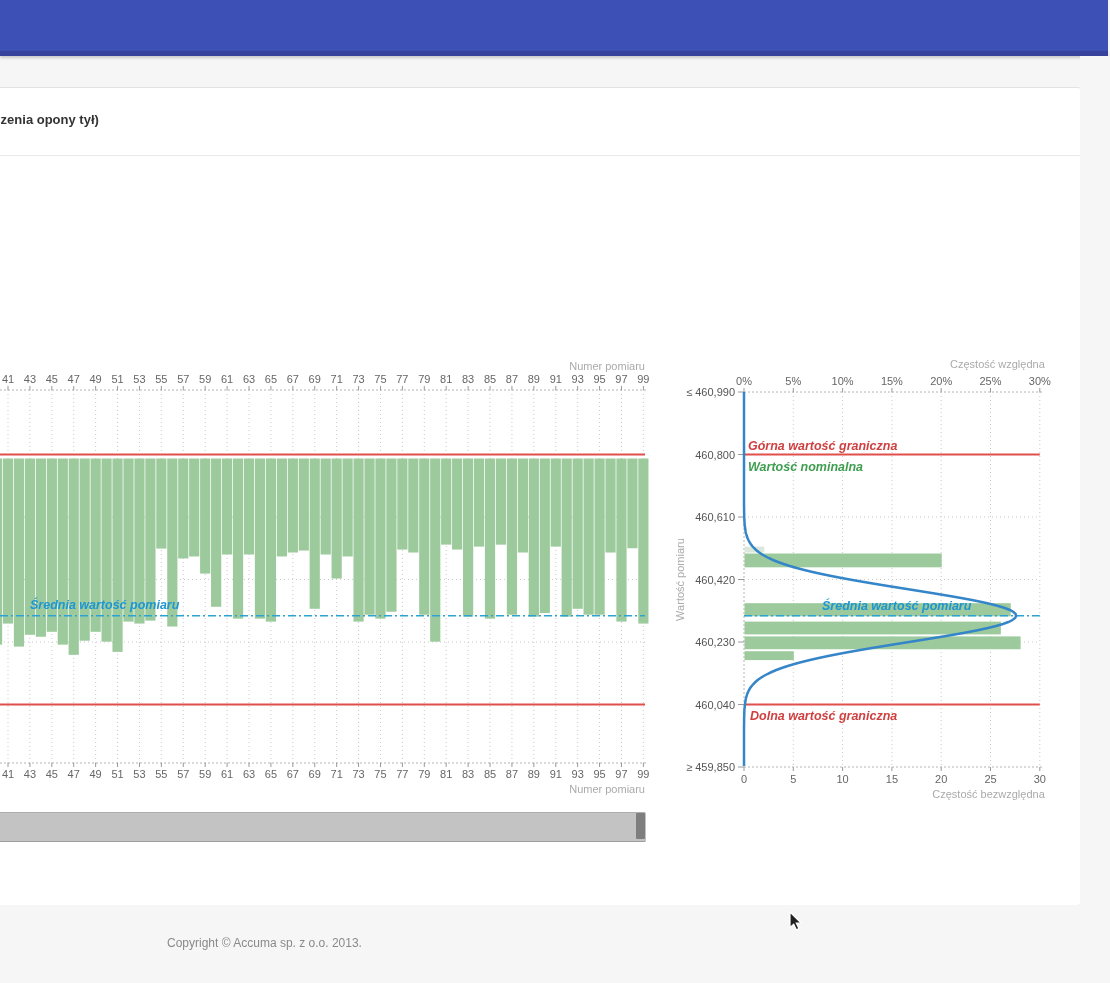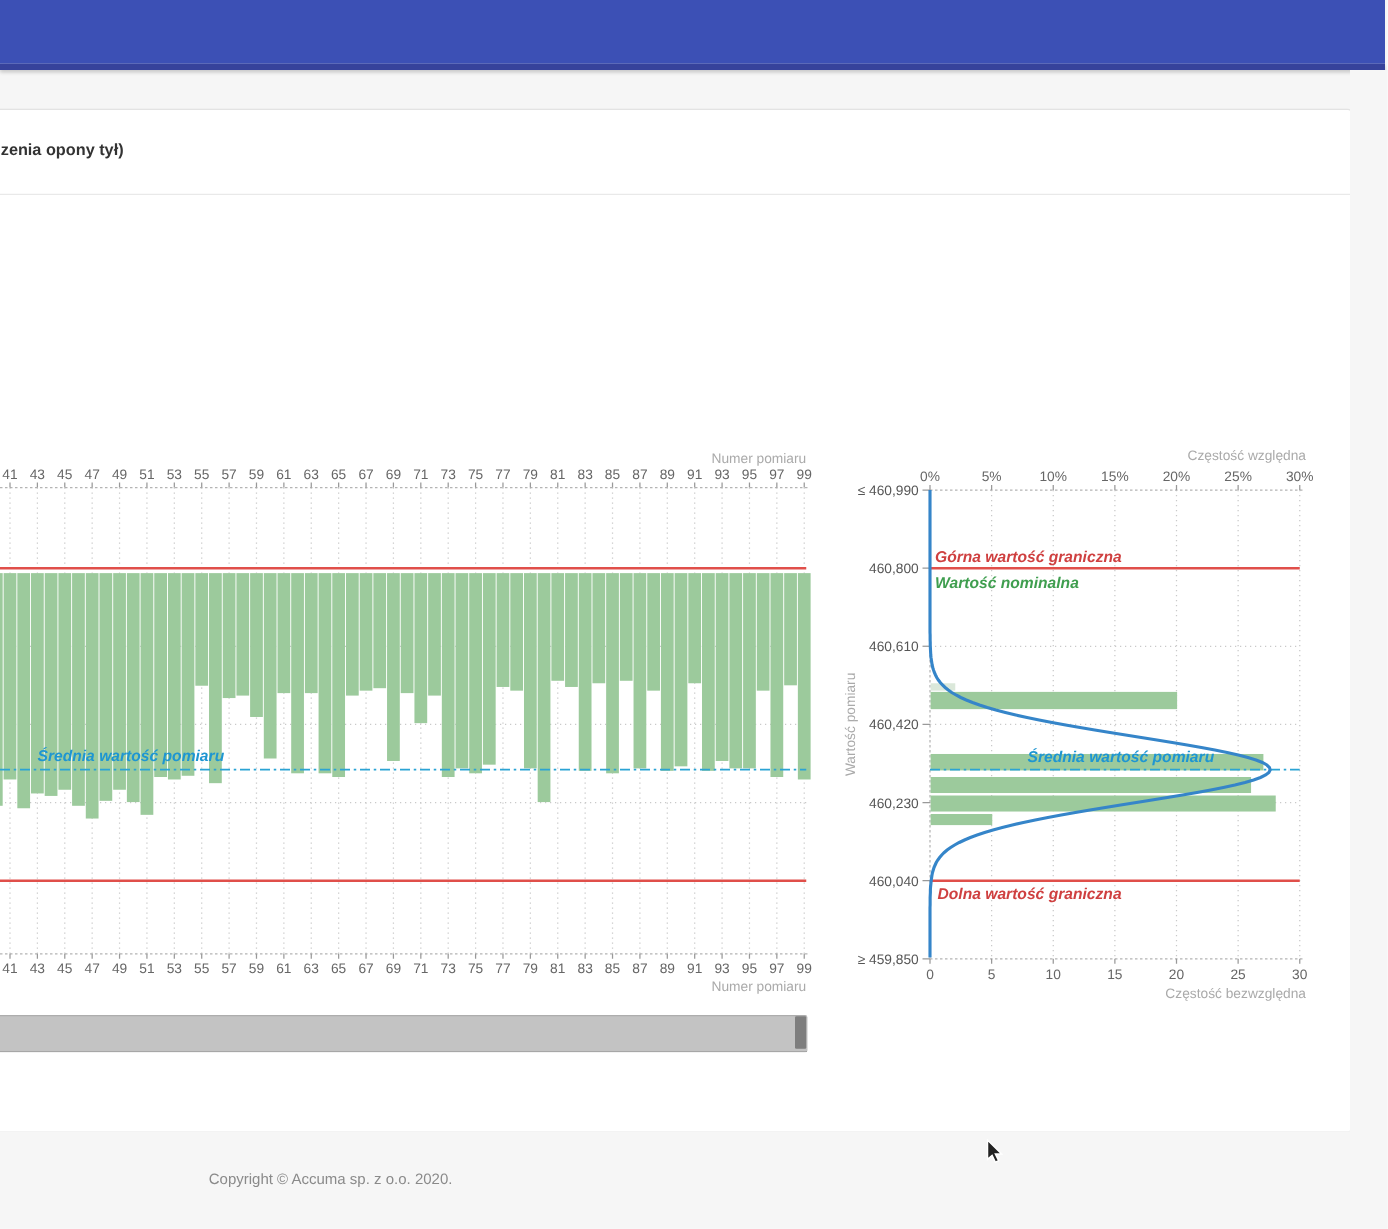--- a/index.html
+++ b/index.html
@@ -345,17 +345,17 @@
       <text x="750" y="719.5" font-size="12.5" fill="#cf4040" text-anchor="start" font-style="italic" font-weight="600">Dolna wartość graniczna</text>
     </g>
   </svg>
 
 <div class="abs scrollbar">
   <div class="scrollbar-handle"></div>
 </div>
 
 <div class="abs footer-area"></div>
 <div class="abs right-strip"></div>
-<div class="abs footer-text">Copyright © Accuma sp. z o.o. 2020.</div>
+<div class="abs footer-text">Copyright © Accuma sp. z o.o. 2013.</div>
 
 <svg class="abs" style="left:789px;top:911px;" width="18" height="24">
   <polygon points="1,1 1,16.5 4.7,13.3 7.3,18.8 9.9,17.6 7.3,12.2 12.3,12.2" fill="#222" stroke="#fff" stroke-width="1.2"></polygon>
 </svg>
 
 </body></html>

